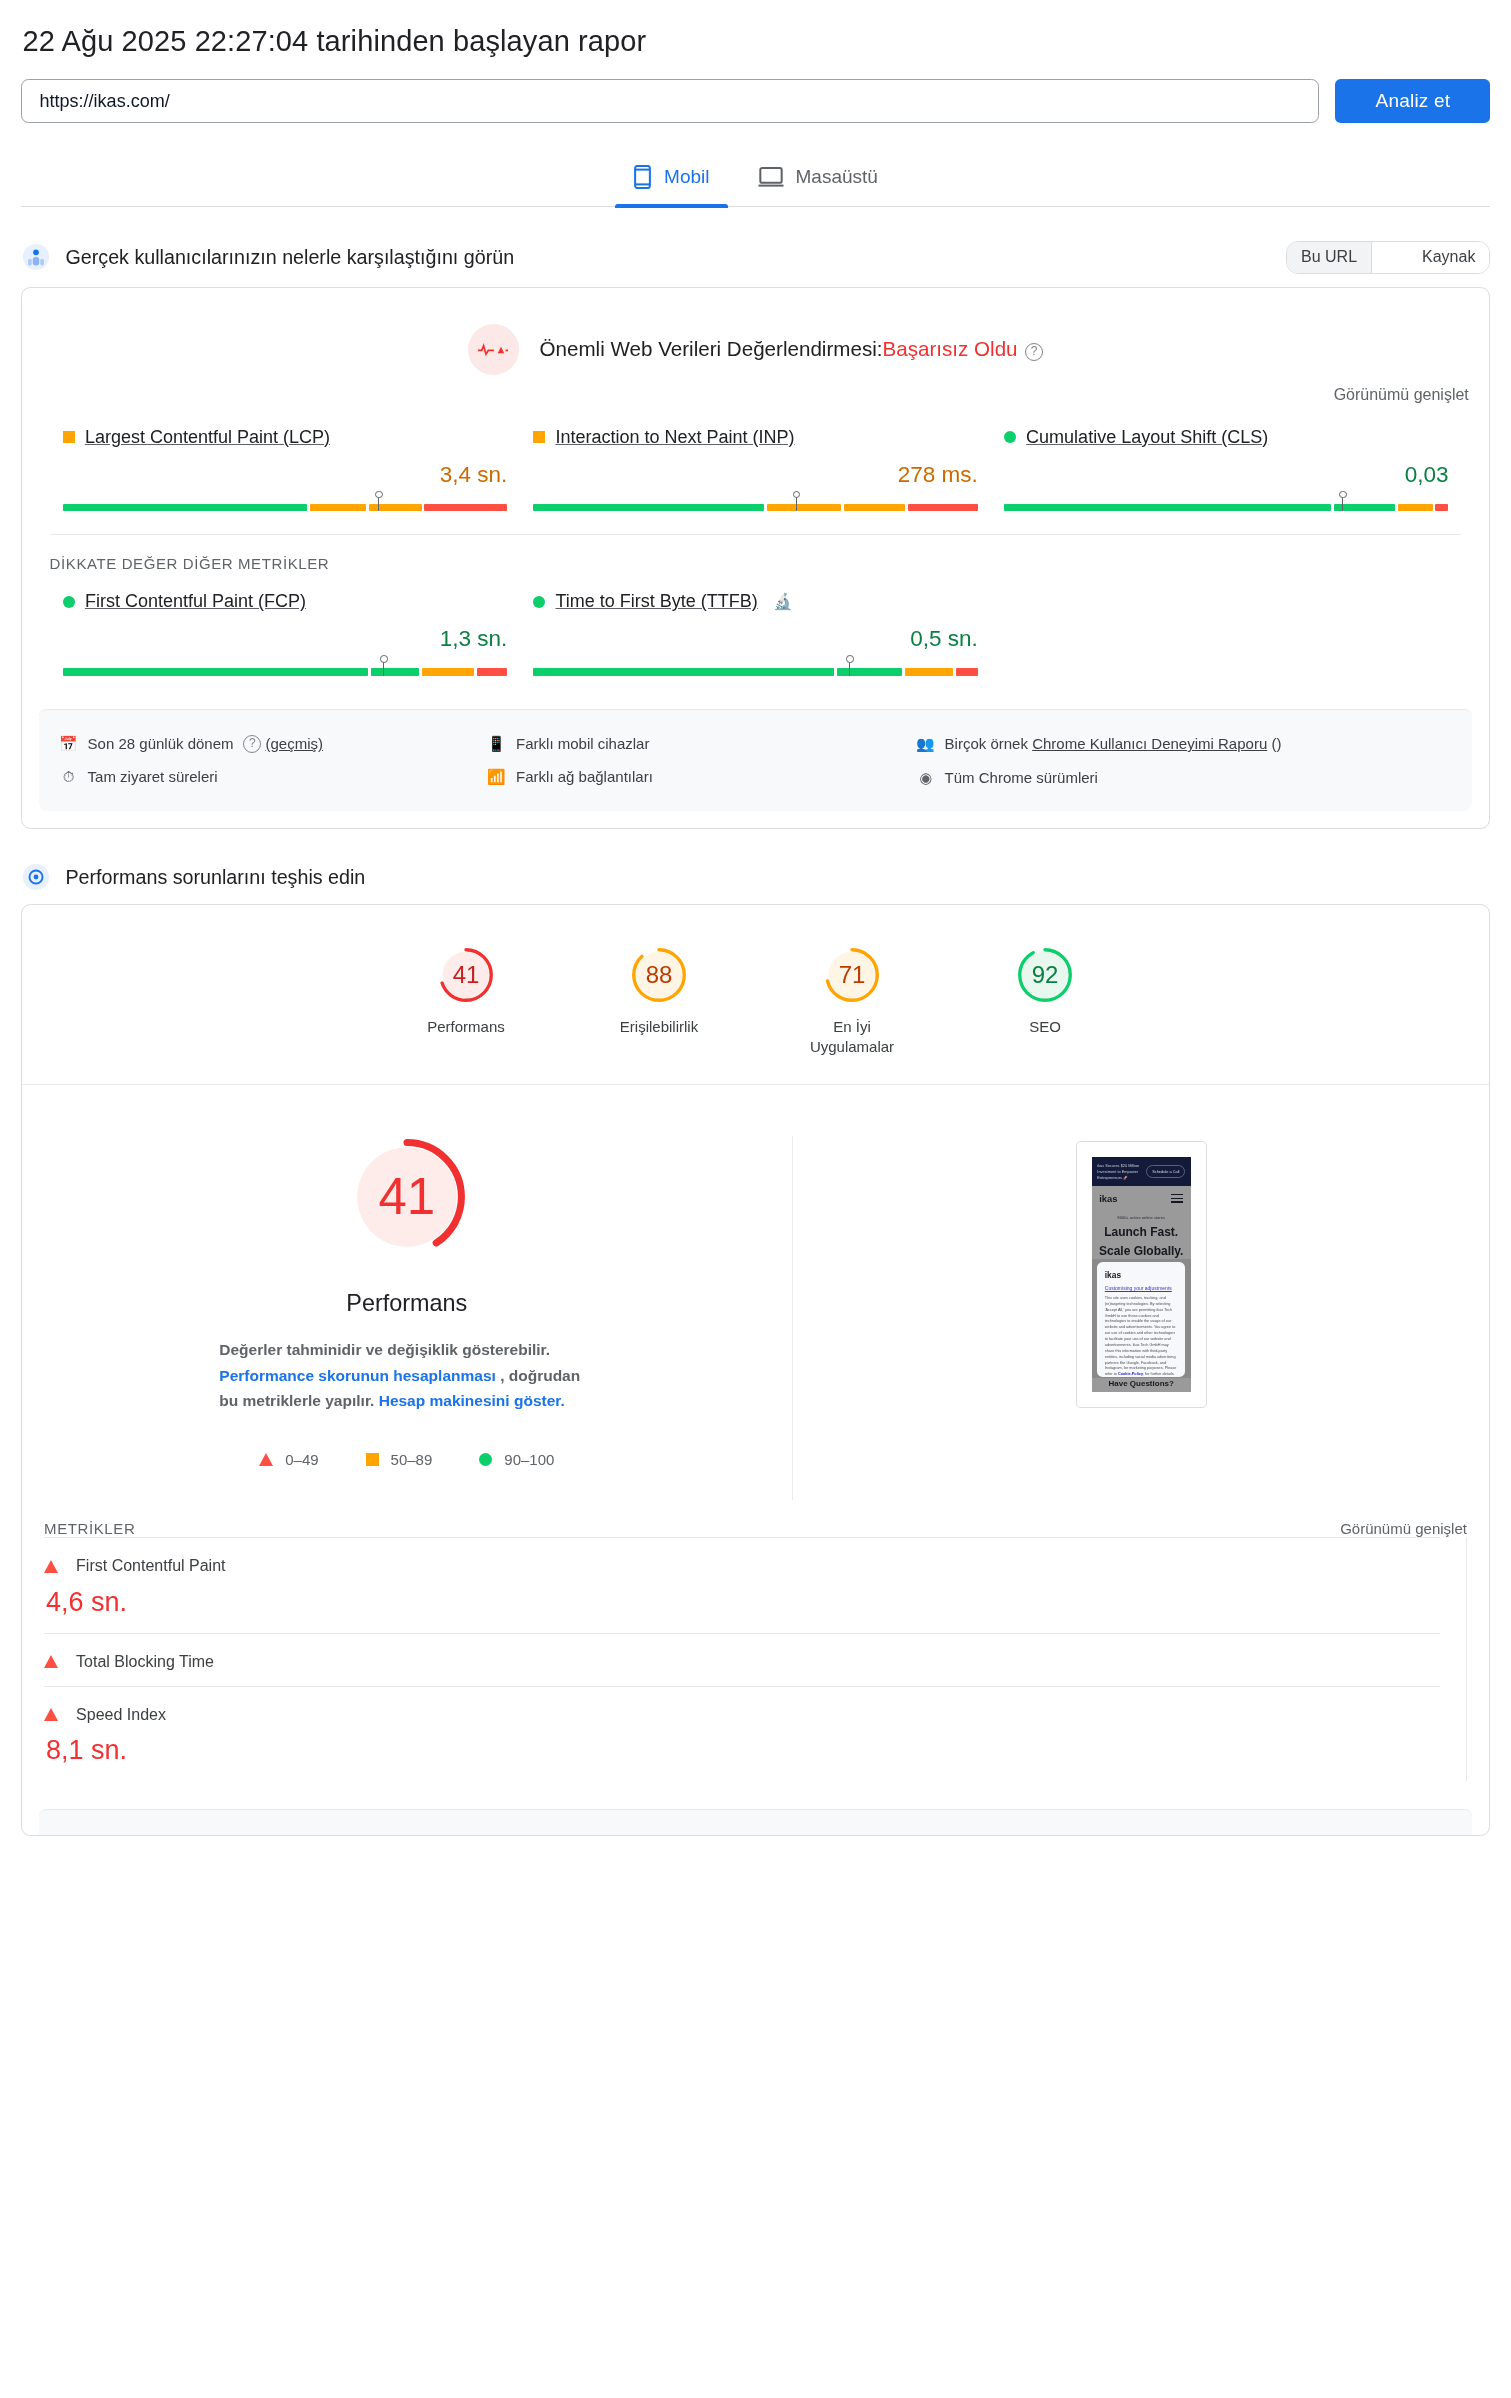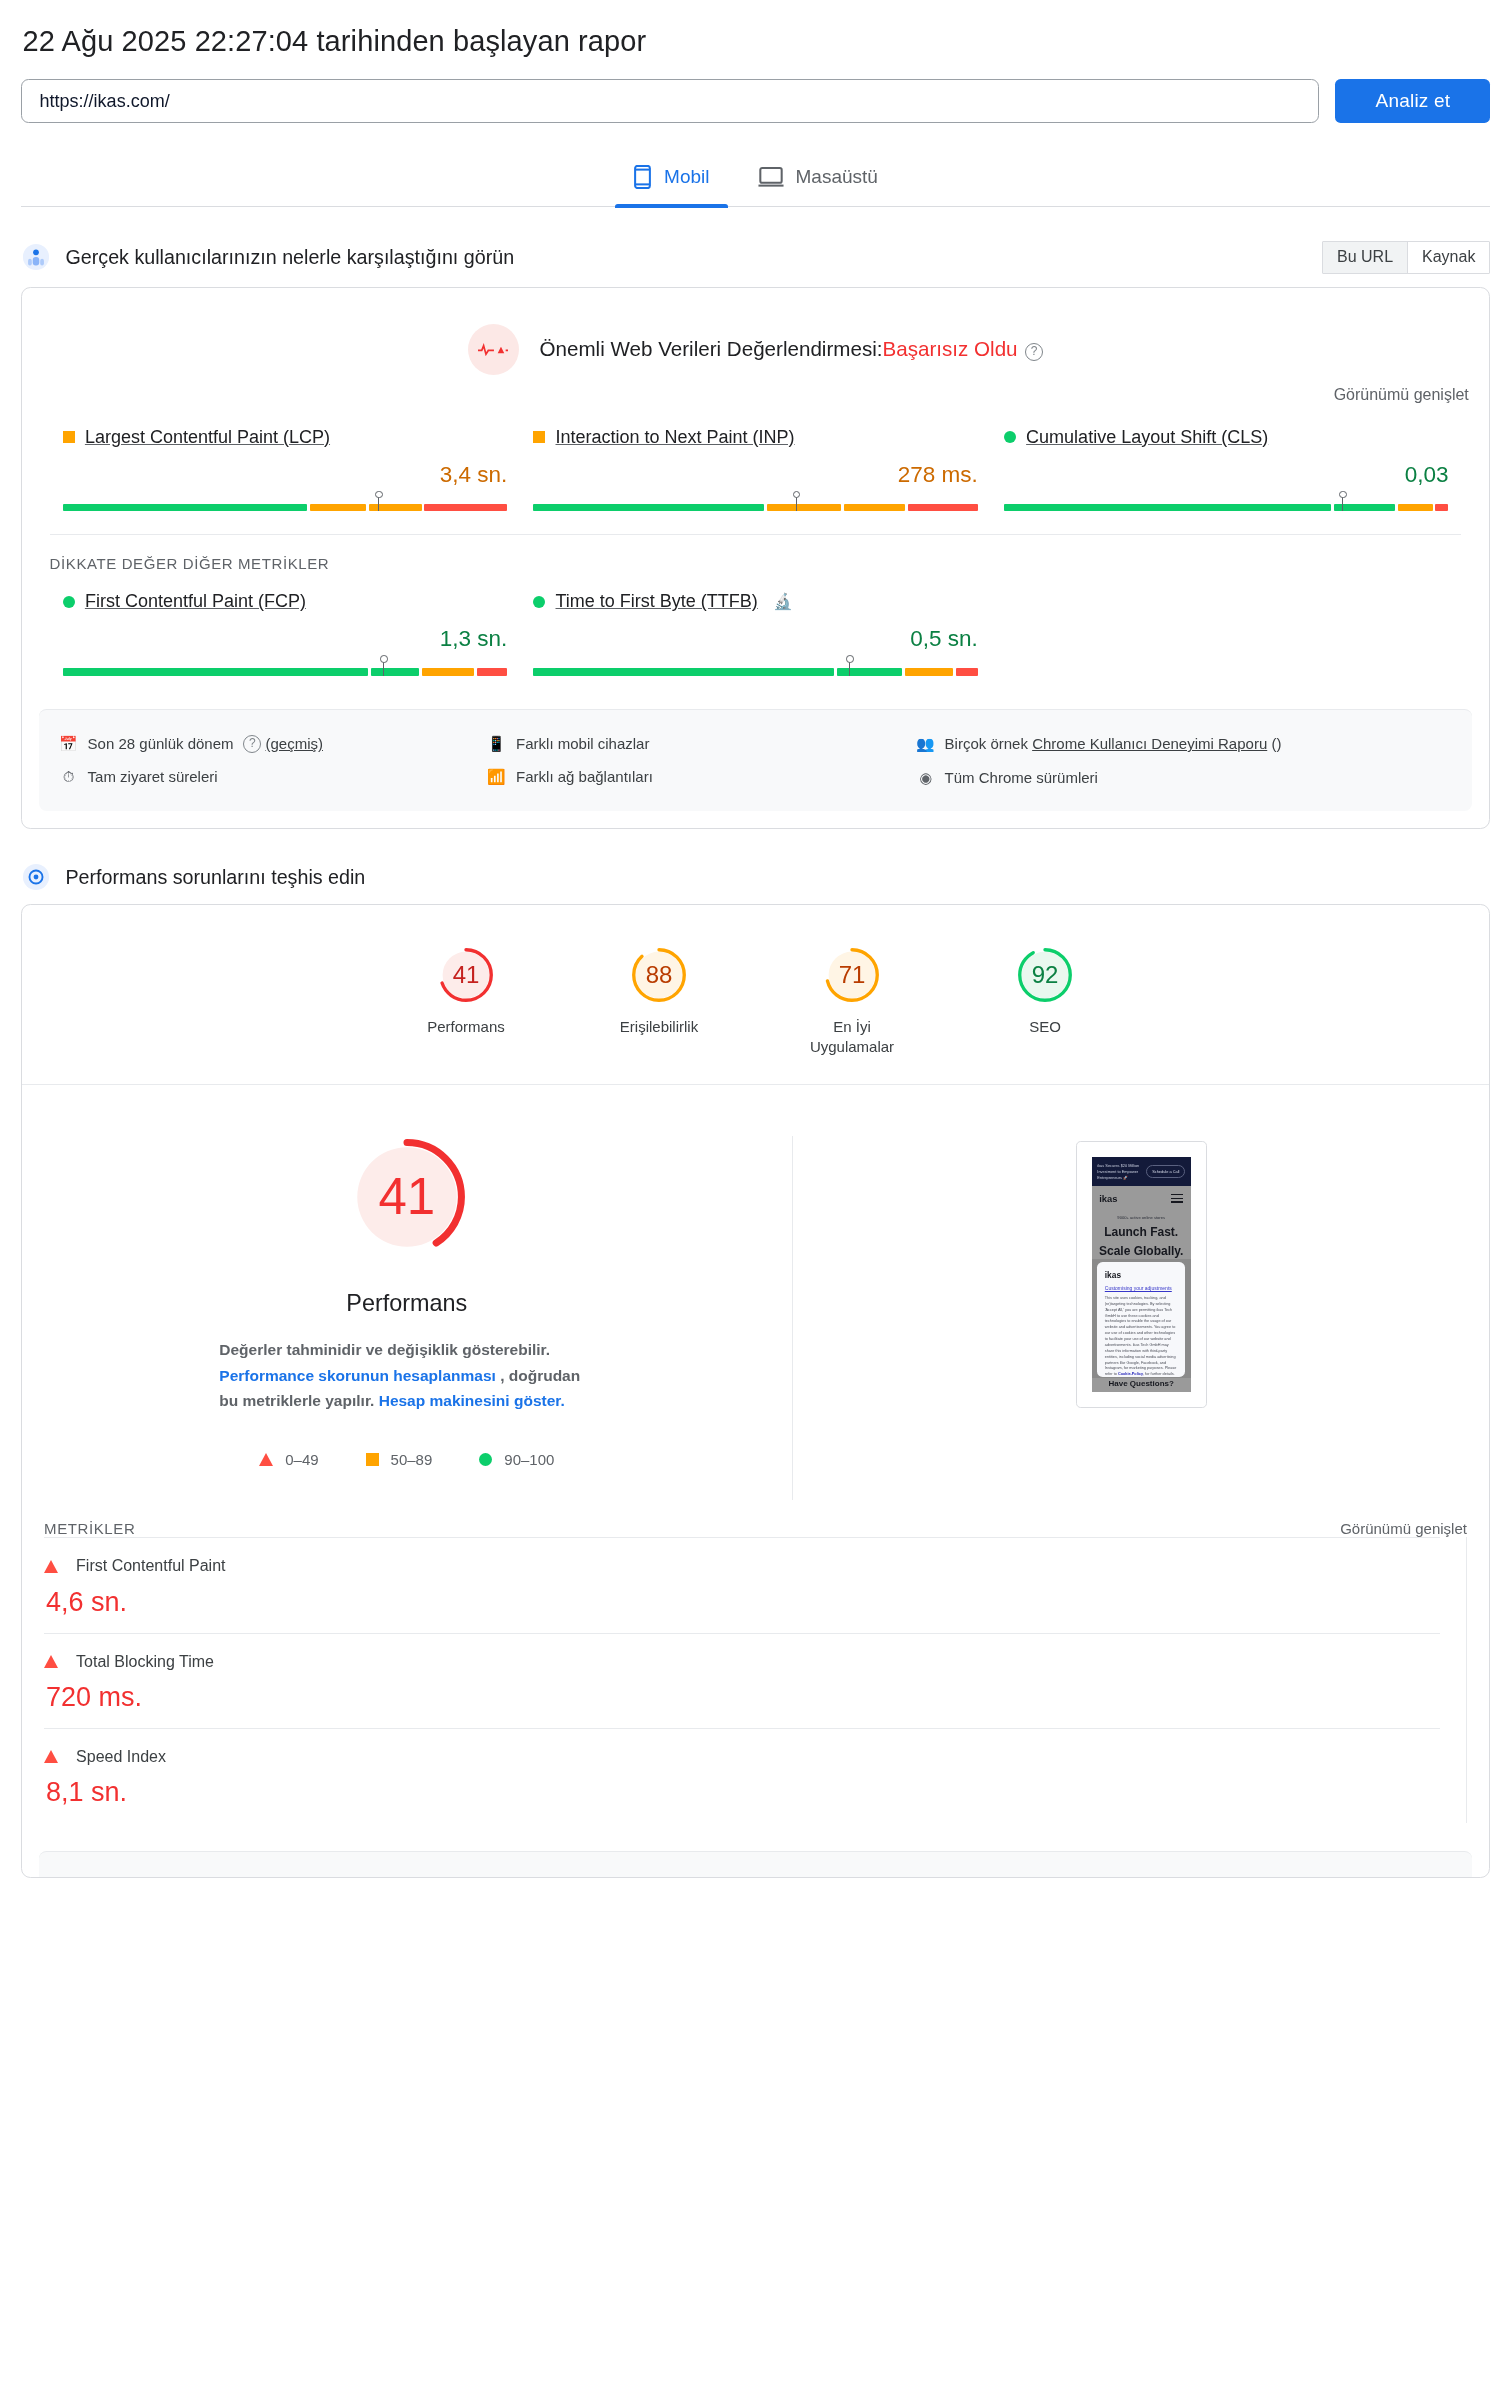--- a/index.html
+++ b/index.html
@@ -69,21 +69,21 @@
   .tab svg { display: block; }
 
   
   .sec-head {
     display: flex; align-items: center;
     margin: 34px 0 13px 1.9px;
     gap: 15px;
   }
   .sec-head .sec-title { font-size: 19.7px; color: #202124; font-weight: 400; }
   .sec-head-row { display: flex; align-items: center; justify-content: space-between; }
-  .seg-toggle { display: flex; border: 0.9px solid #dadce0; border-radius: 1px; overflow: hidden; }
+  .seg-toggle { display: flex; border: 0.9px solid #dadce0; border-radius: 12px; overflow: hidden; gap: 36px; }
   .seg-toggle span {
     font-size: 16px; padding: 6.6px 14px; color: #3c4043; cursor: pointer;
     background: #fff; border-right: 0.9px solid #dadce0;
   }
   .seg-toggle span:last-child { border-right: none; }
   .seg-toggle span.on { background: #f1f3f4; }
 
   .sec-icon { width: 28px; height: 28px; flex: none; position: relative; }
 
   
@@ -616,21 +616,20 @@
             <span class="tri"></span>
             <span>First Contentful Paint</span>
           </div>
           <div class="m-val red">4,6 sn.</div>
         </div>
         <div class="m-item">
           <div class="m-name">
             <span class="tri"></span>
             <span>Total Blocking Time</span>
           </div>
-          <div class="m-val red">720 ms.</div>
         </div>
         <div class="m-item">
           <div class="m-name">
             <span class="tri"></span>
             <span>Speed Index</span>
           </div>
           <div class="m-val red">8,1 sn.</div>
         </div>
       </div>
 

